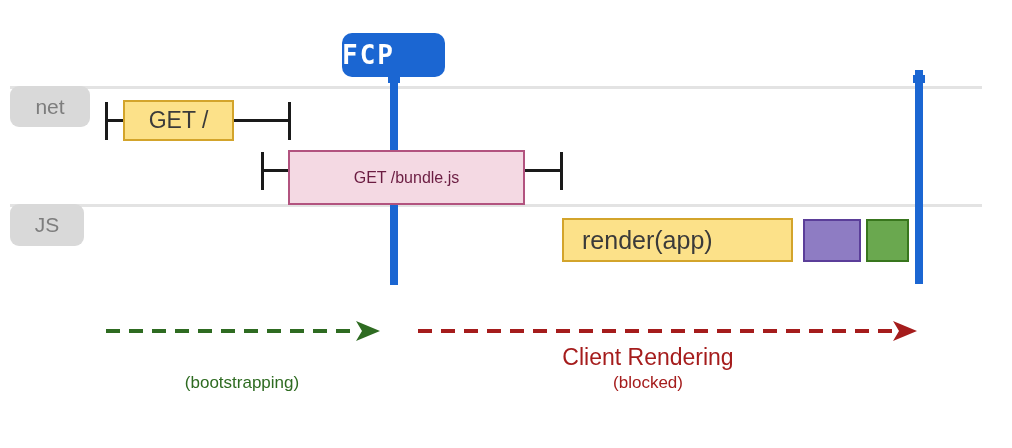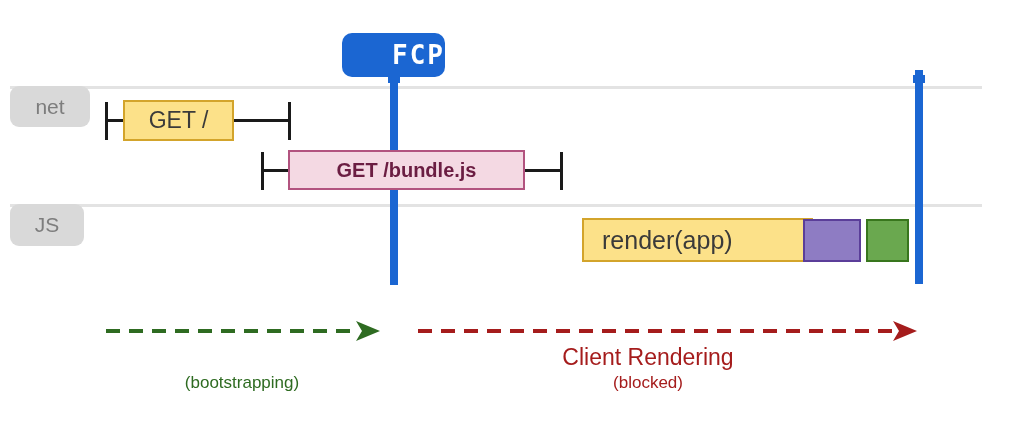--- a/index.html
+++ b/index.html
@@ -45,21 +45,21 @@
   .marker-badge {
     background: var(--marker-blue);
     color: #ffffff;
     border-radius: 10px;
     font-family: "DejaVu Sans Mono", monospace;
     font-weight: bold;
     font-size: 26px;
     letter-spacing: 2px;
     display: flex;
     align-items: center;
-    justify-content: flex-end;
+    justify-content: flex-start;
     z-index: 6;
   }
   .marker-stem {
     width: 12px;
     height: 8px;
     background: var(--marker-blue);
     z-index: 6;
   }
 
   
@@ -143,27 +143,27 @@
   <div class="abs tick" style="left:105px; top:102px; height:38px;"></div>
   <div class="abs conn" style="left:108px; top:119px; width:15px;"></div>
   <div class="abs bar bar-yellow bar-center" style="left:123px; top:100px; width:111px; height:41px;align-items:center;">
     <span>GET /</span>
   </div>
   <div class="abs conn" style="left:234px; top:119px; width:56px;"></div>
   <div class="abs tick" style="left:288px; top:102px; height:38px;"></div>
 
   <div class="abs tick" style="left:261px; top:152px; height:38px;"></div>
   <div class="abs conn" style="left:264px; top:169px; width:24px;"></div>
-  <div class="abs bar bar-pink bar-center" style="left:288px; top:150px; width:237px; height:40px; font-size:20px;font-weight:bold;">
+  <div class="abs bar bar-pink bar-center" style="left:288px; top:150px; width:237px; height:55px; font-size:16px;">
     <span>GET /bundle.js</span>
   </div>
   <div class="abs conn" style="left:525px; top:169px; width:37px;"></div>
   <div class="abs tick" style="left:560px; top:152px; height:38px;"></div>
 
-  <div class="abs bar bar-yellow bar-left" style="left:562px; top:218px; width:231px; height:44px;margin-left:20px;">
+  <div class="abs bar bar-yellow bar-left" style="left:562px; top:218px; width:231px; height:44px;">
     <span>render(app)</span>
   </div>
   <div class="abs bar bar-purple" style="left:803px; top:219px; width:58px; height:43px;"></div>
   <div class="abs bar bar-green" style="left:866px; top:219px; width:43px; height:43px;"></div>
 
   <svg class="abs arrows-svg" width="1012" height="448" viewBox="0 0 1012 448">
     <line x1="106" y1="331" x2="358" y2="331" stroke="var(--arrow-green)" stroke-width="4" stroke-dasharray="14 9"></line>
     <polygon points="356,321 380,331 356,341 362,331" fill="var(--arrow-green)"></polygon>
     <line x1="418" y1="331" x2="895" y2="331" stroke="var(--arrow-red)" stroke-width="4" stroke-dasharray="14 9"></line>
     <polygon points="893,321 917,331 893,341 899,331" fill="var(--arrow-red)"></polygon>

